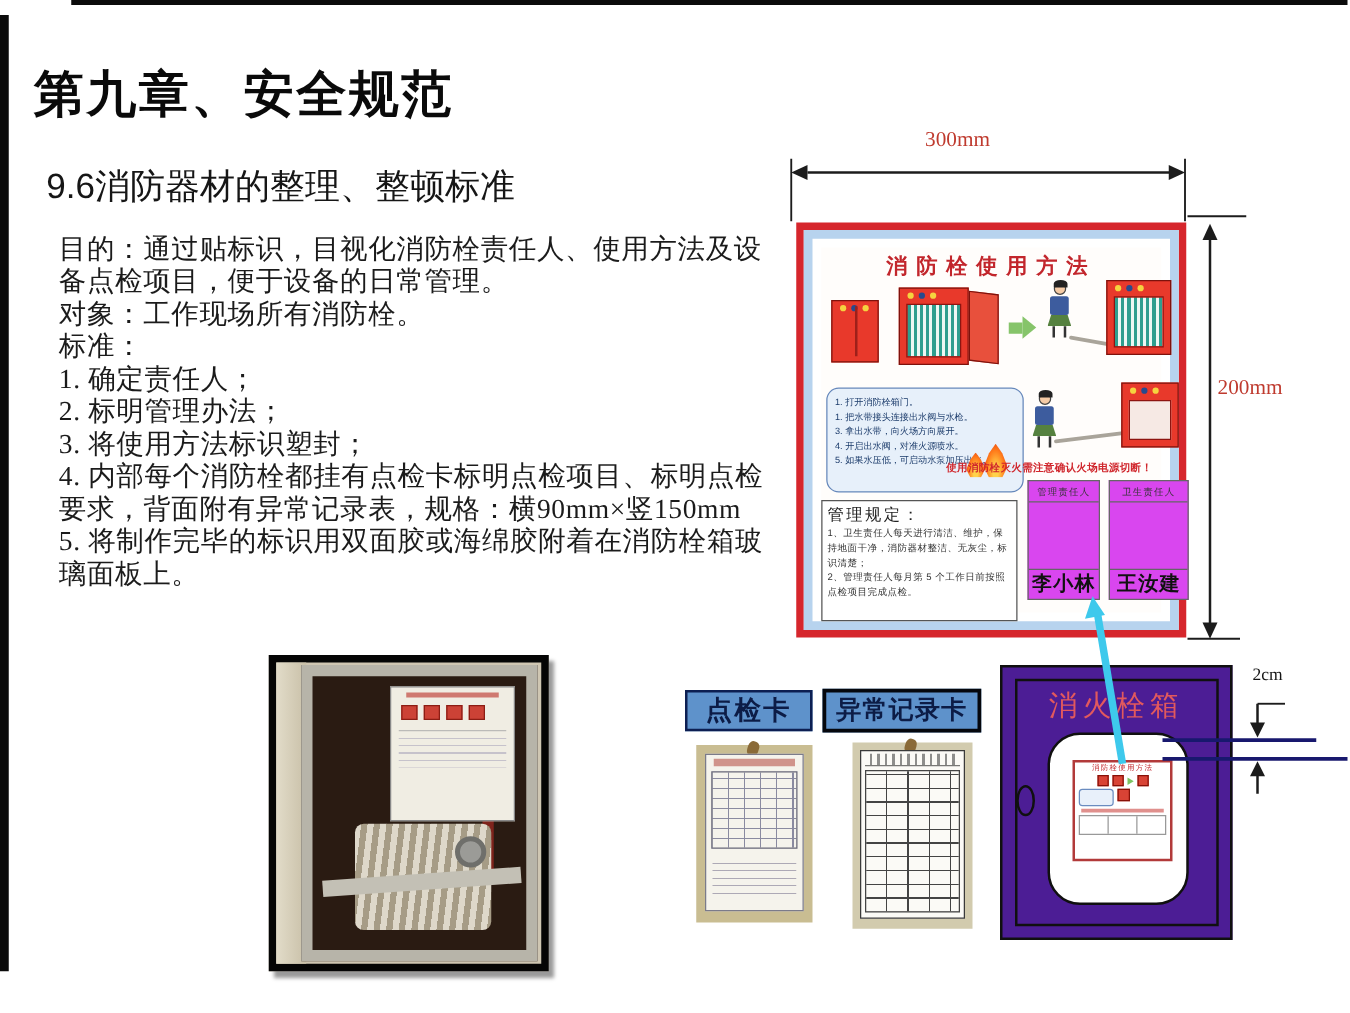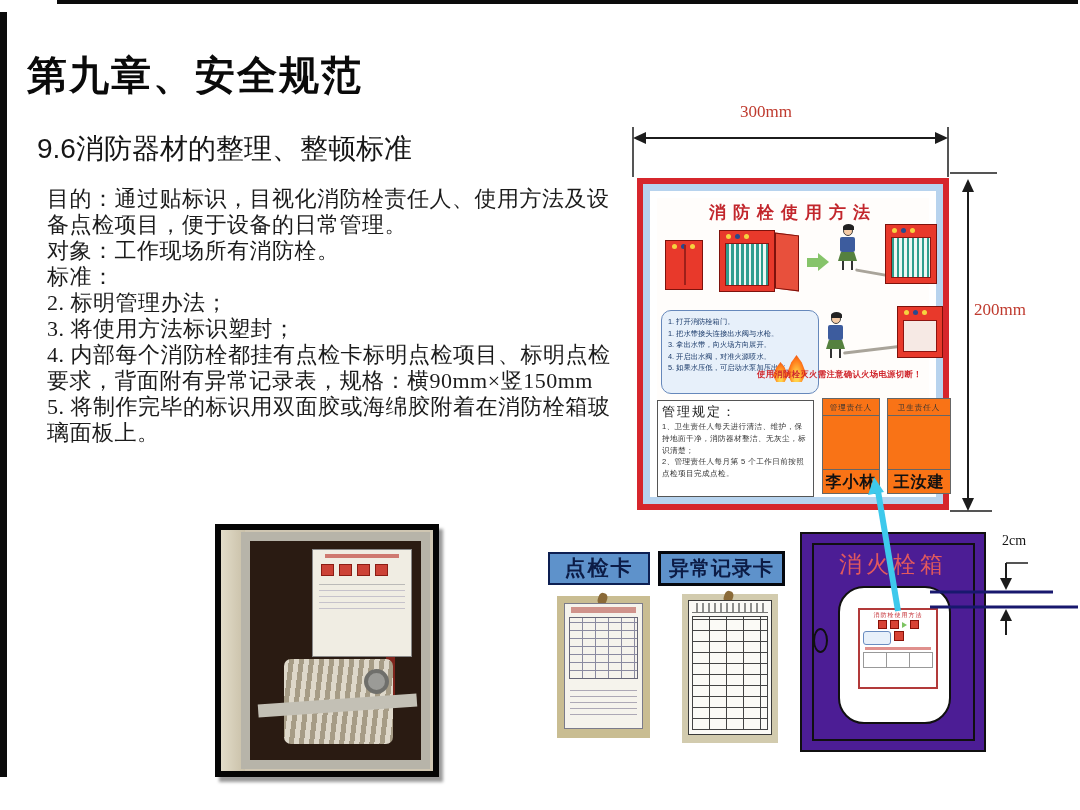--- a/index.html
+++ b/index.html
@@ -74,21 +74,21 @@
            clip-path:polygon(50% 0,78% 28%,100% 68%,78% 100%,22% 100%,0 68%,22% 28%); }
   .flame1 { left:116px; top:164px; width:15px; height:20px; }
   .flame2 { left:130px; top:157px; width:19px; height:27px; }
   .p-warning { position:absolute; left:100px; top:171px; width:192px; color:#d0262c;
                font-size:8.4px; font-weight:bold; letter-spacing:0.3px; }
 
   .mgmt { position:absolute; left:0; top:202px; width:157px; height:97px; border:1px solid #555;
           background:#fff; padding:2px 4px; }
   .mgmt-title { font-family:"Liberation Serif", serif; font-size:13px; color:#222; letter-spacing:2px; }
   .mgmt-rule { font-size:7.6px; line-height:1.55; color:#333; letter-spacing:0.4px; }
-  .pcol { position:absolute; top:200px; height:96px; border:1px solid #666; background:#f97316; }
+  .pcol { position:absolute; top:186px; height:96px; border:1px solid #666; background:#d946ef; }
   .pcol1 { left:165px; width:58px; }
   .pcol2 { left:230px; width:64px; }
   .pcol-header { height:17px; border-bottom:1px solid #666; font-size:7.5px; color:#333;
                  text-align:center; padding-top:4px; letter-spacing:1px; }
   .pcol-name { position:absolute; bottom:0; left:0; right:0; height:24px; border-top:1px solid #666;
                font-family:"Liberation Serif", serif; font-size:16px; font-weight:bold; color:#111;
                text-align:center; line-height:23px; letter-spacing:1px; }
 
   
   .photo { position:absolute; left:215px; top:524px; width:224px; height:253px; border:6px solid #050505;
@@ -175,20 +175,21 @@
   <div class="edge-left"></div>
 
   <div class="chapter-title">第九章、安全规范</div>
   <div class="section-title">9.6消防器材的整理、整顿标准</div>
 
   <div class="body-text">
     <div>目的：通过贴标识，目视化消防栓责任人、使用方法及设</div>
     <div>备点检项目，便于设备的日常管理。</div>
     <div>对象：工作现场所有消防栓。</div>
     <div>标准：</div>
+    <div>1. 确定责任人；</div>
     <div>2. 标明管理办法；</div>
     <div>3. 将使用方法标识塑封；</div>
     <div>4. 内部每个消防栓都挂有点检卡标明点检项目、标明点检</div>
     <div>要求，背面附有异常记录表，规格：横90mm×竖150mm</div>
     <div>5. 将制作完毕的标识用双面胶或海绵胶附着在消防栓箱玻</div>
     <div>璃面板上。</div>
   </div>
 
   <div class="dim-label dim-300">300mm</div>
   <div class="dim-label dim-200">200mm</div>

